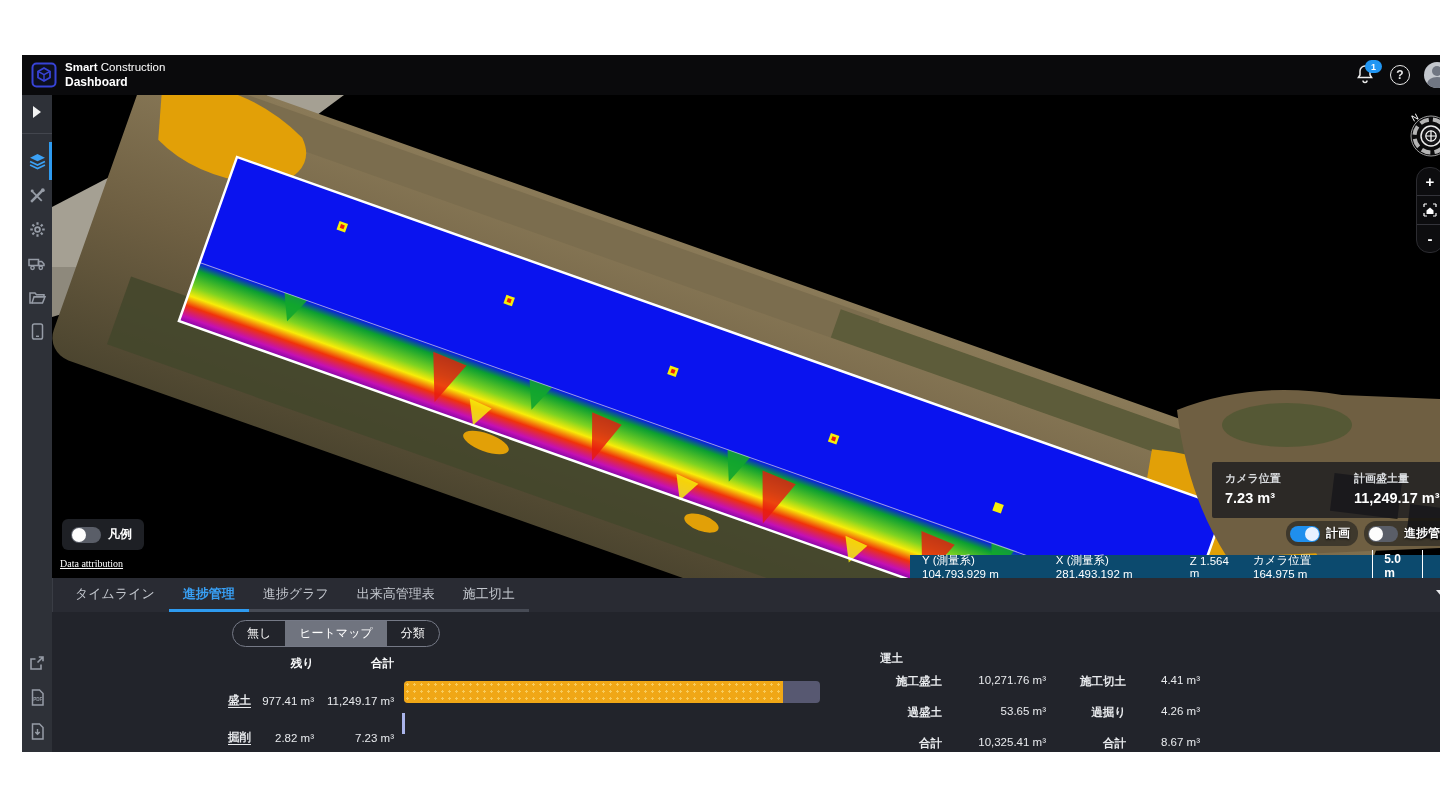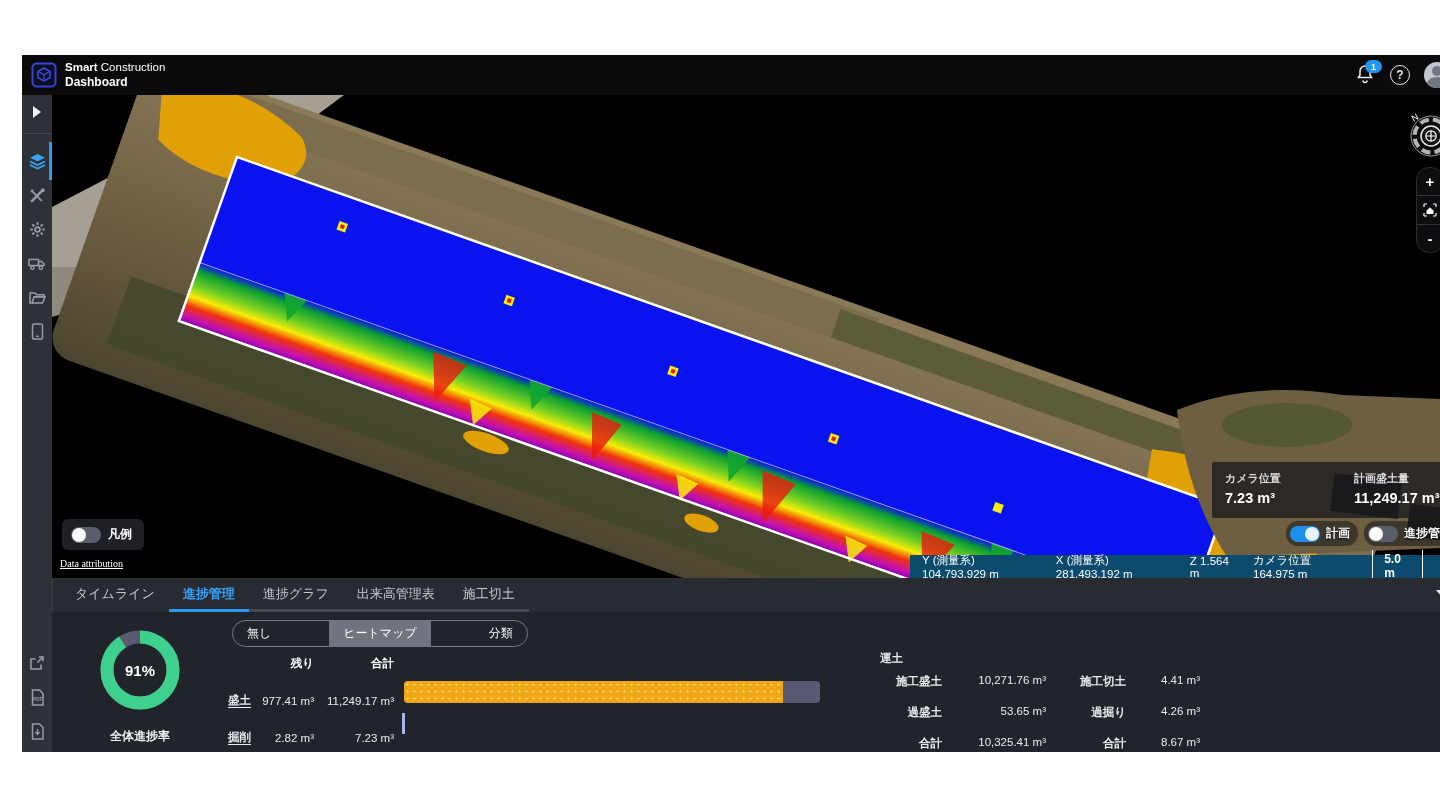--- a/index.html
+++ b/index.html
@@ -74,21 +74,21 @@
   .tab{padding:8px 14px 6px;font-size:13px;color:#c3c7ce;border-bottom:3px solid #474b55;}
   .tab.noline{border-bottom-color:transparent;}
   .tab.active{color:#38a0f5;border-bottom-color:#2e9bf0;font-weight:bold;}
   .collapse{position:absolute;right:14px;top:12px;width:0;height:0;border-left:6px solid transparent;border-right:6px solid transparent;border-top:7px solid #e7e9ec;}
 
   .pcontent{position:absolute;top:34px;left:0;right:0;bottom:0;}
   .donut-wrap{position:absolute;left:38px;top:8px;width:100px;text-align:center;}
   .donut-lbl{margin-top:4px;color:#f0f2f4;font-size:12px;font-weight:bold;}
   .donut-pct{fill:#fff;font-size:15px;font-weight:bold;font-family:"Liberation Sans",sans-serif;}
 
-  .segctl{position:absolute;left:180px;top:8px;display:flex;border:1px solid #757986;border-radius:14px;overflow:hidden;gap:44px;}
+  .segctl{position:absolute;left:180px;top:8px;display:flex;border:1px solid #757986;border-radius:14px;overflow:hidden;}
   .seg{padding:4px 14px;font-size:12px;color:#fff;background:transparent;}
   .seg.sel{background:#70747f;}
 
   .voltable{position:absolute;left:156px;top:33px;display:grid;grid-template-columns:48px 58px 80px;
             grid-auto-rows:37px;color:#e9ebee;font-size:11.5px;align-items:center;}
   .voltable .hd{font-weight:bold;color:#fafbfc;height:26px;display:flex;align-items:center;justify-content:flex-end;}
   .voltable .rowlbl{font-weight:bold;padding-left:20px;text-decoration:underline;text-underline-offset:3px;}
   .voltable .num{text-align:right;}
 
   .bar-track{position:absolute;left:352px;top:69px;width:416px;height:22px;background:#575871;border-radius:4px;overflow:hidden;}
@@ -370,28 +370,20 @@
           <div class="tab noline">タイムライン</div>
           <div class="tab active">進捗管理</div>
           <div class="tab">進捗グラフ</div>
           <div class="tab">出来高管理表</div>
           <div class="tab">施工切土</div>
           <div class="collapse"></div>
         </div>
 
         <div class="pcontent">
 
-          <div class="donut-wrap">
-            <svg width="100" height="100" viewBox="0 0 100 100">
-              <circle cx="50" cy="50" r="33" fill="none" stroke="#5b5872" stroke-width="13"></circle>
-              <circle id="donut-arc" cx="50" cy="50" r="33" fill="none" stroke="#3ed08d" stroke-width="13" transform="rotate(-90 50 50)" stroke-dasharray="188.684054774603 207.34511513692635"></circle>
-              <text class="donut-pct" x="50" y="55.5" text-anchor="middle">91%</text>
-            </svg>
-            <div class="donut-lbl">全体進捗率</div>
-          </div>
 
           <div class="segctl">
             <div class="seg">無し</div>
             <div class="seg sel">ヒートマップ</div>
             <div class="seg">分類</div>
           </div>
 
           <div class="voltable">
             <div></div>
             <div class="hd">残り</div>

